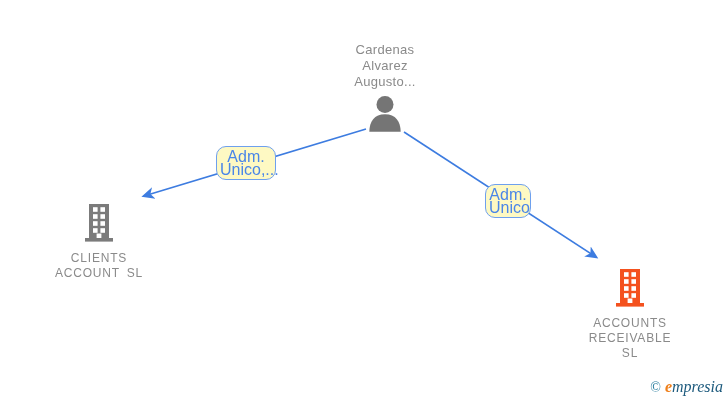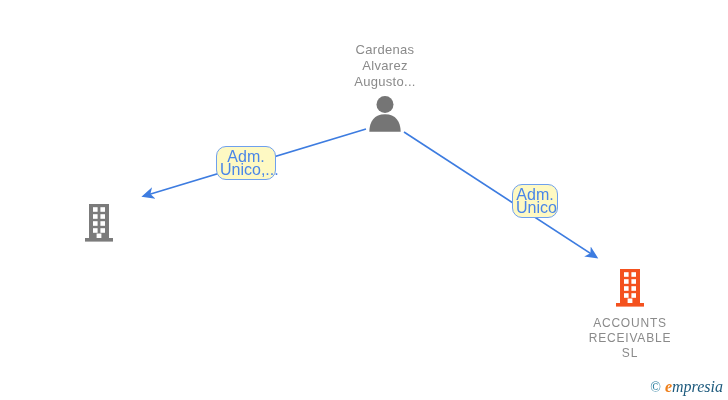--- a/index.html
+++ b/index.html
@@ -62,21 +62,21 @@
     border: 1.5px solid var(--label-border, #6ea0ee);
     border-radius: 10px;
     color: var(--label-blue, #4a86e8);
     font-size: 16px;
     line-height: 13px;
     text-align: center;
     padding: 3px 3px;
     cursor: pointer;
   }
   .edge-label-1 { left: 216px; top: 146px; width: 60px; }
-  .edge-label-2 { left: 512px; top: 184px; width: 46px; }
+  .edge-label-2 { left: 485px; top: 184px; width: 46px; }
 
   .footer-logo {
     position: absolute;
     right: 5px;
     bottom: 2px;
     z-index: 4;
     font-family: "Liberation Serif", serif;
     font-style: italic;
     font-size: 16px;
     line-height: 20px;
@@ -124,20 +124,21 @@
           <rect x="8" y="10.2" width="4.6" height="4.6"></rect>
           <rect x="15.4" y="10.2" width="4.6" height="4.6"></rect>
           <rect x="8" y="17.2" width="4.6" height="4.6"></rect>
           <rect x="15.4" y="17.2" width="4.6" height="4.6"></rect>
           <rect x="8" y="24.2" width="4.6" height="4.6"></rect>
           <rect x="15.4" y="24.2" width="4.6" height="4.6"></rect>
           <rect x="11.6" y="29.5" width="4.8" height="4.5"></rect>
         </g>
       </svg>
     </span>
+    <div class="company-name">CLIENTS ACCOUNT  SL</div>
   </div>
 
   <div class="node company-node company-accounts">
     <span class="icon building-orange">
       <svg width="28" height="38" viewBox="0 0 28 38">
         <rect x="4" y="0" width="20" height="34" fill="currentColor"></rect>
         <rect x="0" y="34" width="28" height="3.6" fill="currentColor"></rect>
         <g fill="#ffffff">
           <rect x="8" y="3.2" width="4.6" height="4.6"></rect>
           <rect x="15.4" y="3.2" width="4.6" height="4.6"></rect>

